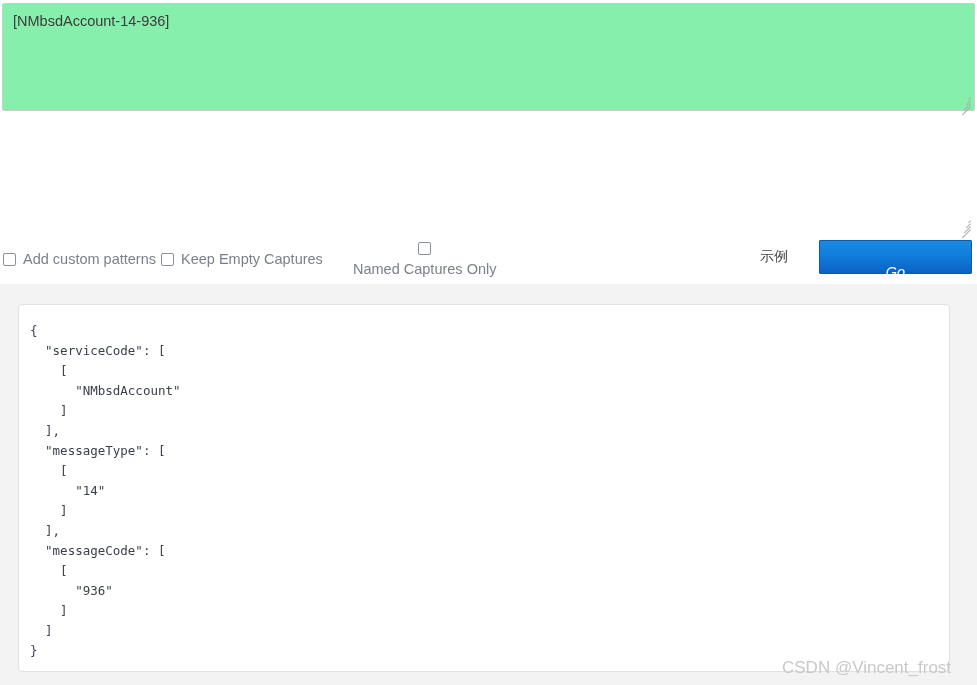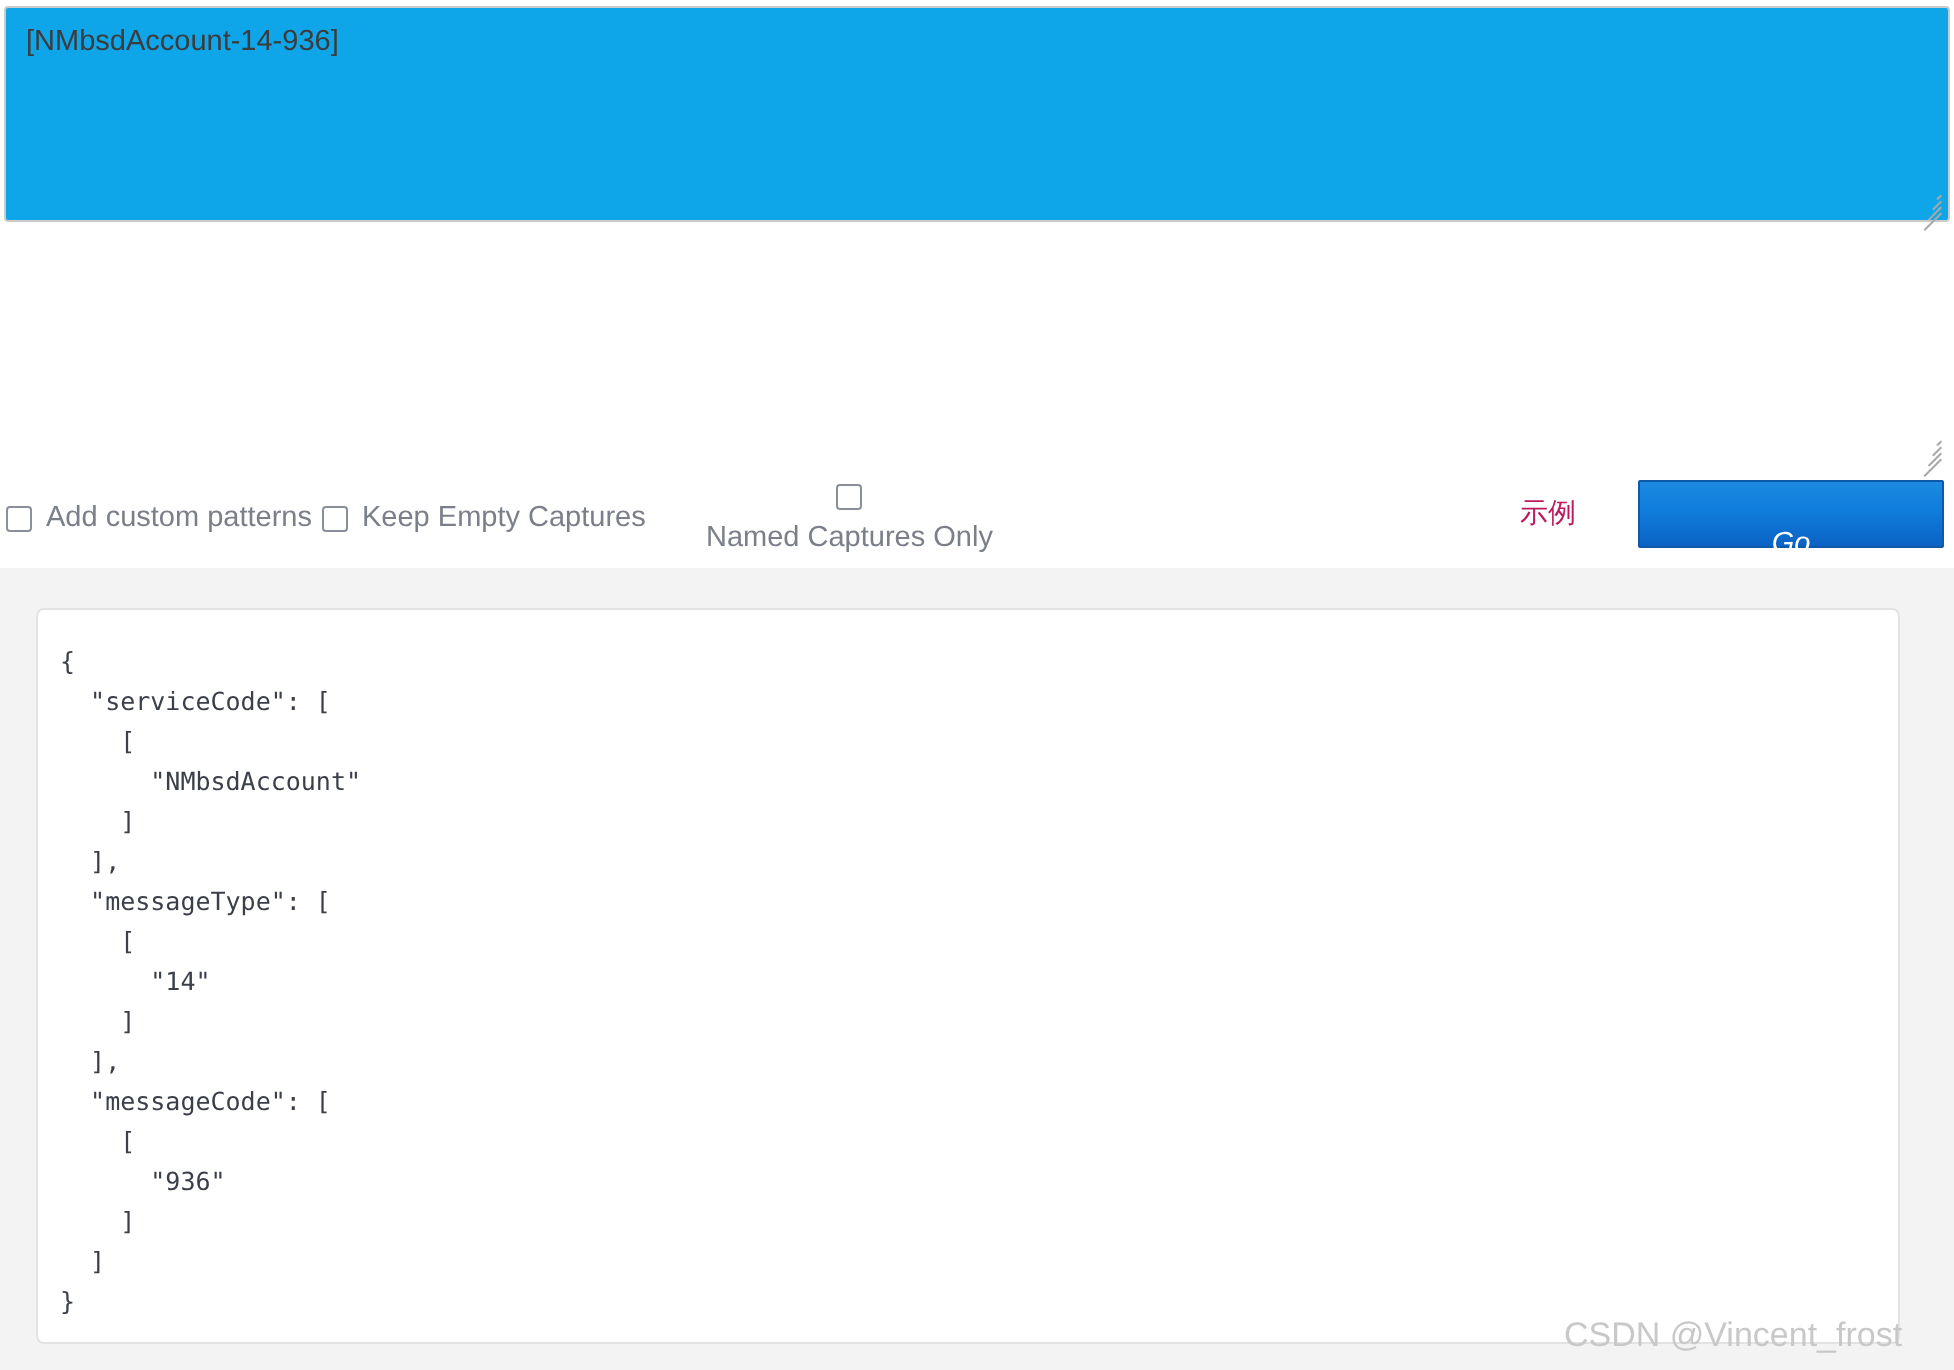--- a/index.html
+++ b/index.html
@@ -23,21 +23,21 @@
     top: 0;
     width: 977px;
     height: 685px;
     background: #ffffff;
   }
 
   
   .input-area {
     position: absolute;
     box-sizing: border-box;
-    background: #0ea5e9;
+    background: #86efac;
     border: 1px solid #cccccc;
     border-radius: 2px;
     padding: 8px 10px;
     font-family: "Liberation Sans", sans-serif;
     font-size: 14.5px;
     line-height: 18px;
     color: #3c3c3c;
     resize: none;
     outline: none;
     overflow: hidden;
@@ -124,21 +124,21 @@
 
   #opt-0 { left: 3px; }
   #opt-1 { left: 161px; }
   #opt-2 { left: 353px; flex-direction: column; }
 
   .example-link {
     position: absolute;
     left: 760px;
     top: 6px;
     font-size: 14px;
-    color: #be185d;
+    color: #404040;
     text-decoration: none;
     cursor: pointer;
     white-space: nowrap;
   }
 
   .go-button {
     position: absolute;
     left: 819px;
     top: 240px;
     width: 153px;

